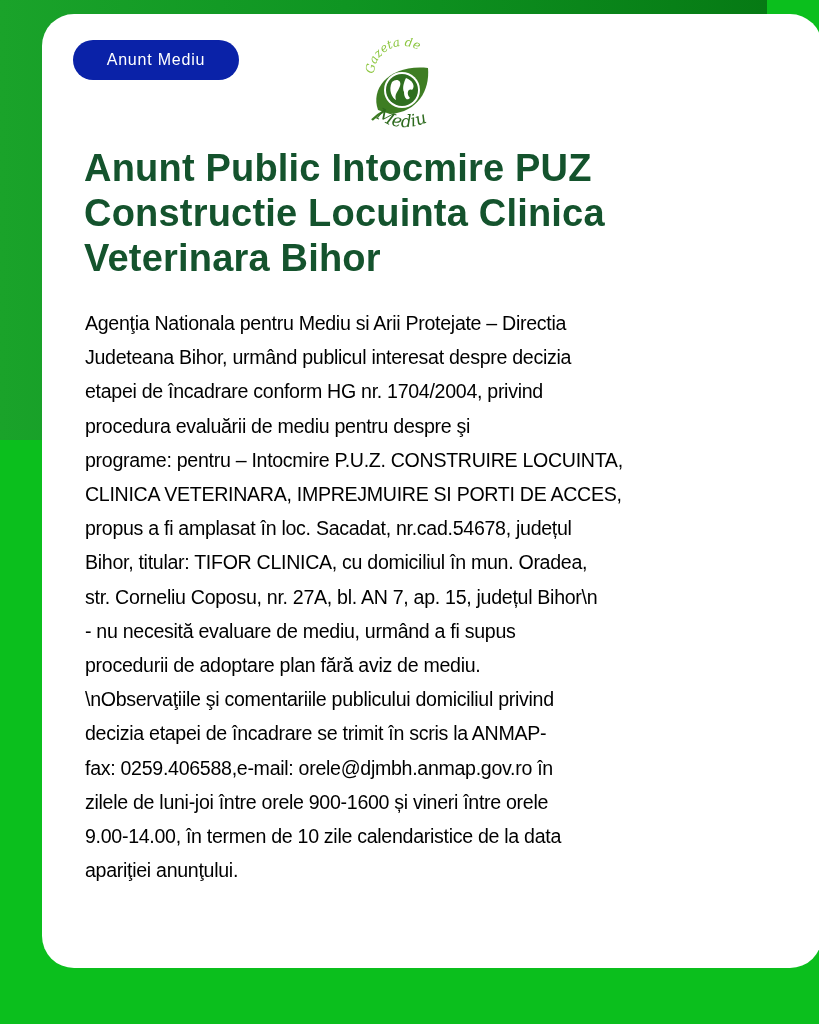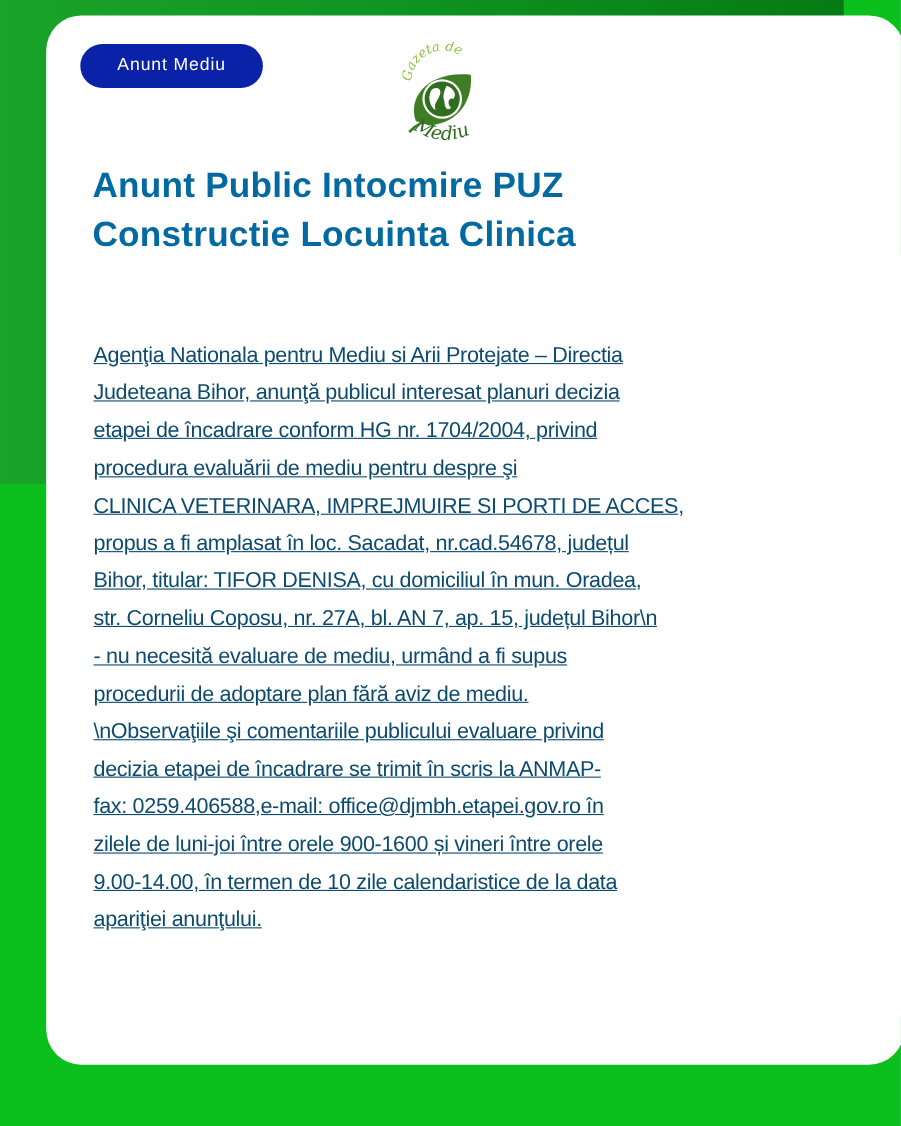--- a/index.html
+++ b/index.html
@@ -54,37 +54,36 @@
       top: 24px;
       width: 84px;
       height: 100px;
     }
     .title {
       position: absolute;
       left: 42px;
       top: 132px;
       width: 560px;
       margin: 0;
-      color: #0369a1;
-      font-size: 32px;
+      color: #14532d;
+      font-size: 38px;
       line-height: 45px;
       font-weight: 700;
       letter-spacing: 0.2px;
     }
     .body-text {
       position: absolute;
       left: 43px;
       top: 292px;
       width: 670px;
       margin: 0;
-      color: #0c4a6e;
+      color: #000000;
       font-size: 19.6px;
       line-height: 34.2px;
       letter-spacing: -0.3px;
-      text-decoration: underline;
     }
     .body-text .line {
       display: block;
       white-space: nowrap;
     }
   </style>
 </head>
 <body>
 
 <div class="bg-block"></div>
@@ -115,34 +114,36 @@
       </text>
       <text font-family="DejaVu Serif, serif" font-size="17" font-style="italic" fill="#2e6b1f">
         <textPath href="#arcBot" startOffset="2">Mediu</textPath>
       </text>
     </svg>
   </div>
 
   <h1 class="title">
     <span class="line" style="display:block">Anunt Public Intocmire PUZ</span>
     <span class="line" style="display:block">Constructie Locuinta Clinica</span>
+    <span class="line" style="display:block">Veterinara Bihor</span>
   </h1>
 
   <div class="body-text">
     <span class="line">Agenţia Nationala pentru Mediu si Arii Protejate – Directia</span>
-    <span class="line">Judeteana Bihor, anunţă publicul interesat planuri decizia</span>
+    <span class="line">Judeteana Bihor, urmând publicul interesat despre decizia</span>
     <span class="line">etapei de încadrare conform HG nr. 1704/2004, privind</span>
     <span class="line">procedura evaluării de mediu pentru despre şi</span>
+    <span class="line">programe: pentru – Intocmire P.U.Z. CONSTRUIRE LOCUINTA,</span>
     <span class="line">CLINICA VETERINARA, IMPREJMUIRE SI PORTI DE ACCES,</span>
     <span class="line">propus a fi amplasat în loc. Sacadat, nr.cad.54678, județul</span>
-    <span class="line">Bihor, titular: TIFOR DENISA, cu domiciliul în mun. Oradea,</span>
+    <span class="line">Bihor, titular: TIFOR CLINICA, cu domiciliul în mun. Oradea,</span>
     <span class="line">str. Corneliu Coposu, nr. 27A, bl. AN 7, ap. 15, județul Bihor\n</span>
     <span class="line">- nu necesită evaluare de mediu, urmând a fi supus</span>
     <span class="line">procedurii de adoptare plan fără aviz de mediu.</span>
-    <span class="line">\nObservaţiile şi comentariile publicului evaluare privind</span>
+    <span class="line">\nObservaţiile şi comentariile publicului domiciliul privind</span>
     <span class="line">decizia etapei de încadrare se trimit în scris la ANMAP-</span>
-    <span class="line">fax: 0259.406588,e-mail: office@djmbh.etapei.gov.ro în</span>
+    <span class="line">fax: 0259.406588,e-mail: orele@djmbh.anmap.gov.ro în</span>
     <span class="line">zilele de luni-joi între orele 900-1600 și vineri între orele</span>
     <span class="line">9.00-14.00, în termen de 10 zile calendaristice de la data</span>
     <span class="line">apariţiei anunţului.</span>
   </div>
 
 </div>
 
 </body></html>

